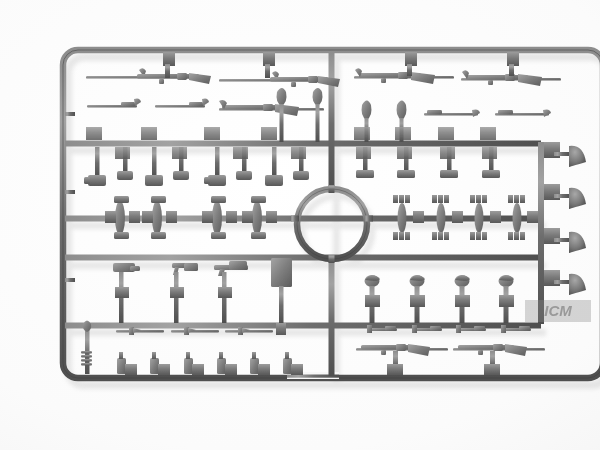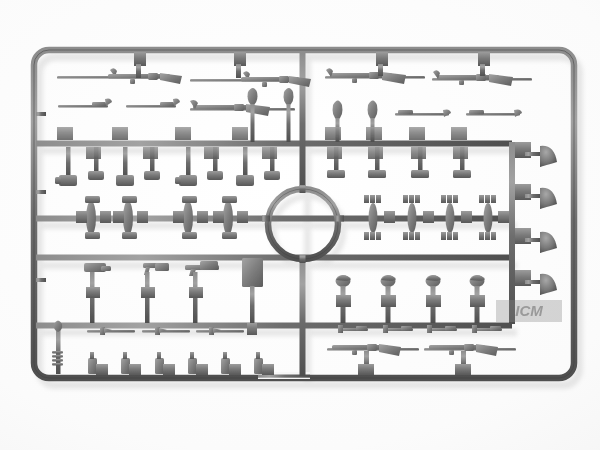--- a/index.html
+++ b/index.html
@@ -25,20 +25,21 @@
     background:
       radial-gradient(ellipse 120% 110% at 45% 40%, #ffffff 0%, #fbfbfb 55%, #f2f2f2 88%, #ededed 100%);
     pointer-events: none;
     z-index: 0;
   }
 
   .sprue-photo {
     position: absolute;
     inset: 0;
     z-index: 1;
+    padding-left: 29px;
   }
   .sprue-photo svg { display: block; }
 
   
   .shadow-layer { filter: blur(2.2px); opacity: .30; }
 </style>
 </head>
 <body>
 
 <div id="stage">

